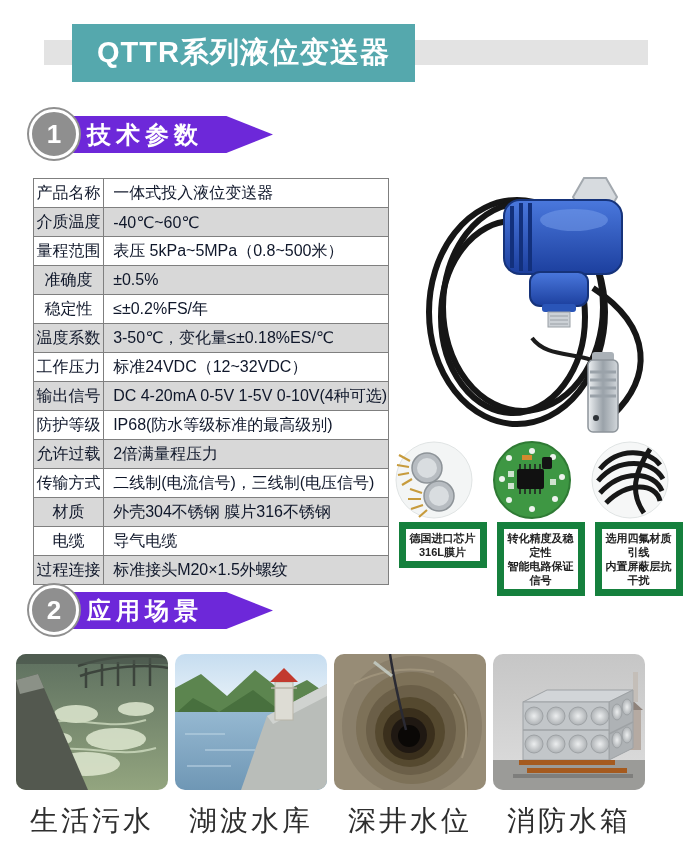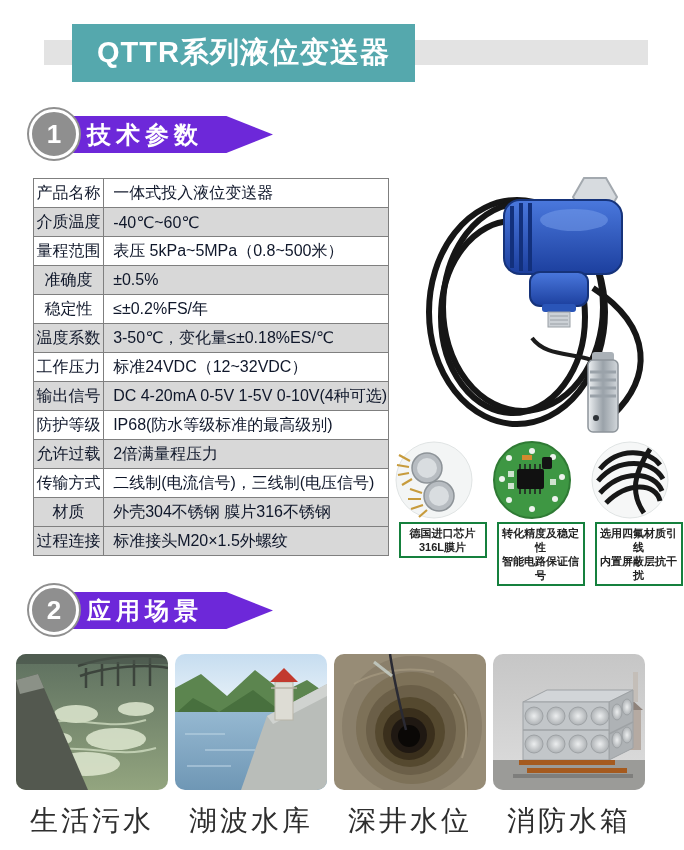--- a/index.html
+++ b/index.html
@@ -31,21 +31,21 @@
   table.spec td.val{padding-left:9px;}
   table.spec tr.alt td{background:#d8d8d8;}
 
   
   .product-img{position:absolute;left:412px;top:170px;}
 
   
   .features{position:absolute;left:388px;top:441px;width:282px;display:flex;gap:6px;justify-content:space-between;}
   .feature{width:92px;display:flex;flex-direction:column;align-items:center;}
   .feature svg{margin-bottom:3px;}
-  .cap{width:88px;border:2px solid #15803d;background:#fff;text-align:center;
+  .cap{width:88px;border:7px solid #15803d;background:#fff;text-align:center;
        font-size:11px;font-weight:bold;line-height:14px;color:#222;padding:2px 1px;box-sizing:border-box;margin-left:17px;}
 
   
   .photos{position:absolute;left:16px;top:654px;display:flex;gap:7px;}
   .photos svg{border-radius:10px;display:block;}
   .photo-labels{position:absolute;left:16px;top:802px;display:flex;gap:7px;}
   .photo-labels div{width:152px;text-align:center;font-size:28px;font-weight:normal;
                     color:#2e2e2e;letter-spacing:3px;}
 </style>
 </head>
@@ -107,20 +107,24 @@
           <td class="lbl">允许过载</td>
           <td class="val">2倍满量程压力</td>
         </tr>
       <tr>
           <td class="lbl">传输方式</td>
           <td class="val">二线制(电流信号)，三线制(电压信号)</td>
         </tr>
       <tr class="alt">
           <td class="lbl">材质</td>
           <td class="val">外壳304不锈钢  膜片316不锈钢</td>
+        </tr>
+      <tr>
+          <td class="lbl">电缆</td>
+          <td class="val">导气电缆</td>
         </tr>
       <tr class="alt">
           <td class="lbl">过程连接</td>
           <td class="val">标准接头M20×1.5外螺纹</td>
         </tr>
     </tbody>
   </table>
 
   <svg class="product-img" width="256" height="268" viewBox="0 0 256 268">
     <defs>

